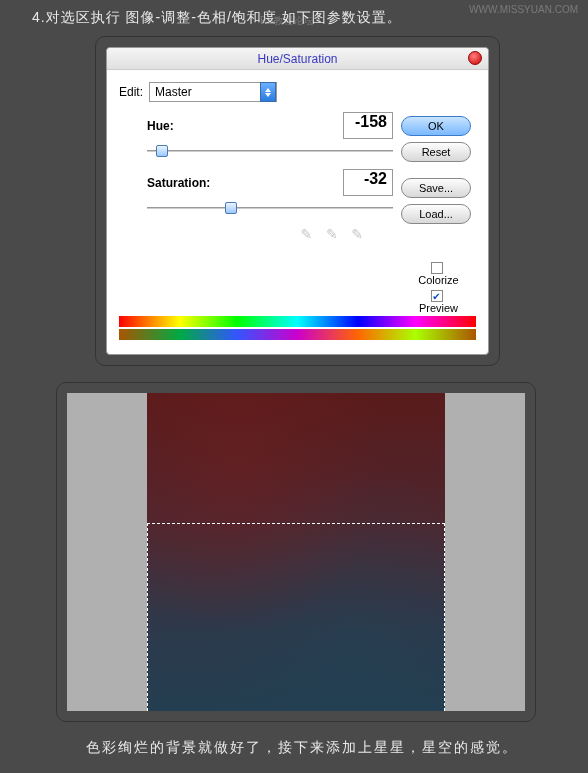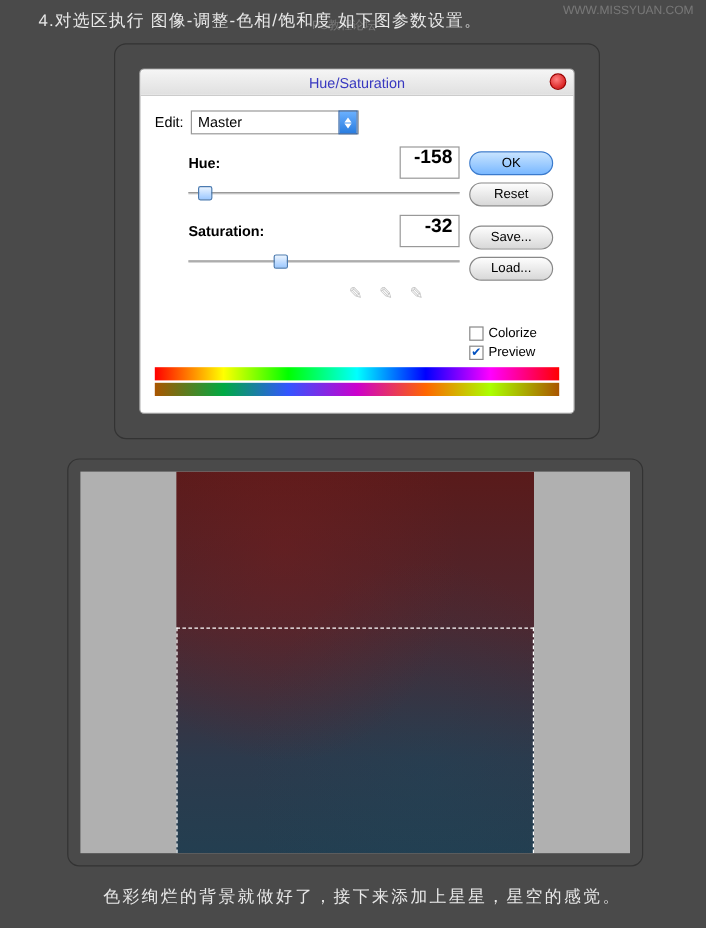--- a/index.html
+++ b/index.html
@@ -37,21 +37,21 @@
 }
 .dialog-wrap {
   position: absolute;
   top: 36px;
   left: 95px;
   width: 405px;
   height: 330px;
   background: #4a4a4a;
   border: 1px solid #333;
   border-radius: 10px;
-  padding: 20px;
+  padding: 10px;
 }
 .dialog {
   width: 100%;
   height: 100%;
   background: #fff;
   border: 1px solid #999;
   border-radius: 4px;
   position: relative;
 }
 .titlebar {
@@ -90,21 +90,21 @@
 }
 .edit-row {
   display: flex;
   align-items: center;
   margin-bottom: 10px;
 }
 .edit-label {
   width: 30px;
 }
 .select {
-  width: 140px;
+  width: 128px;
   height: 20px;
   border: 1px solid #999;
   background: #fff;
   display: flex;
   align-items: center;
   padding: 0 5px;
   font-size: 12px;
   position: relative;
 }
 .select-btn {
@@ -203,20 +203,21 @@
 }
 .btn-gap { height: 10px; }
 .checks {
   margin-top: 38px;
   font-size: 11px;
 }
 .check-row {
   display: flex;
   align-items: center;
   margin-bottom: 4px;
+  flex-direction: column;
 }
 .cbox {
   width: 12px;
   height: 12px;
   border: 1px solid #888;
   margin-right: 4px;
   background: #fff;
   display: flex;
   align-items: center;
   justify-content: center;

